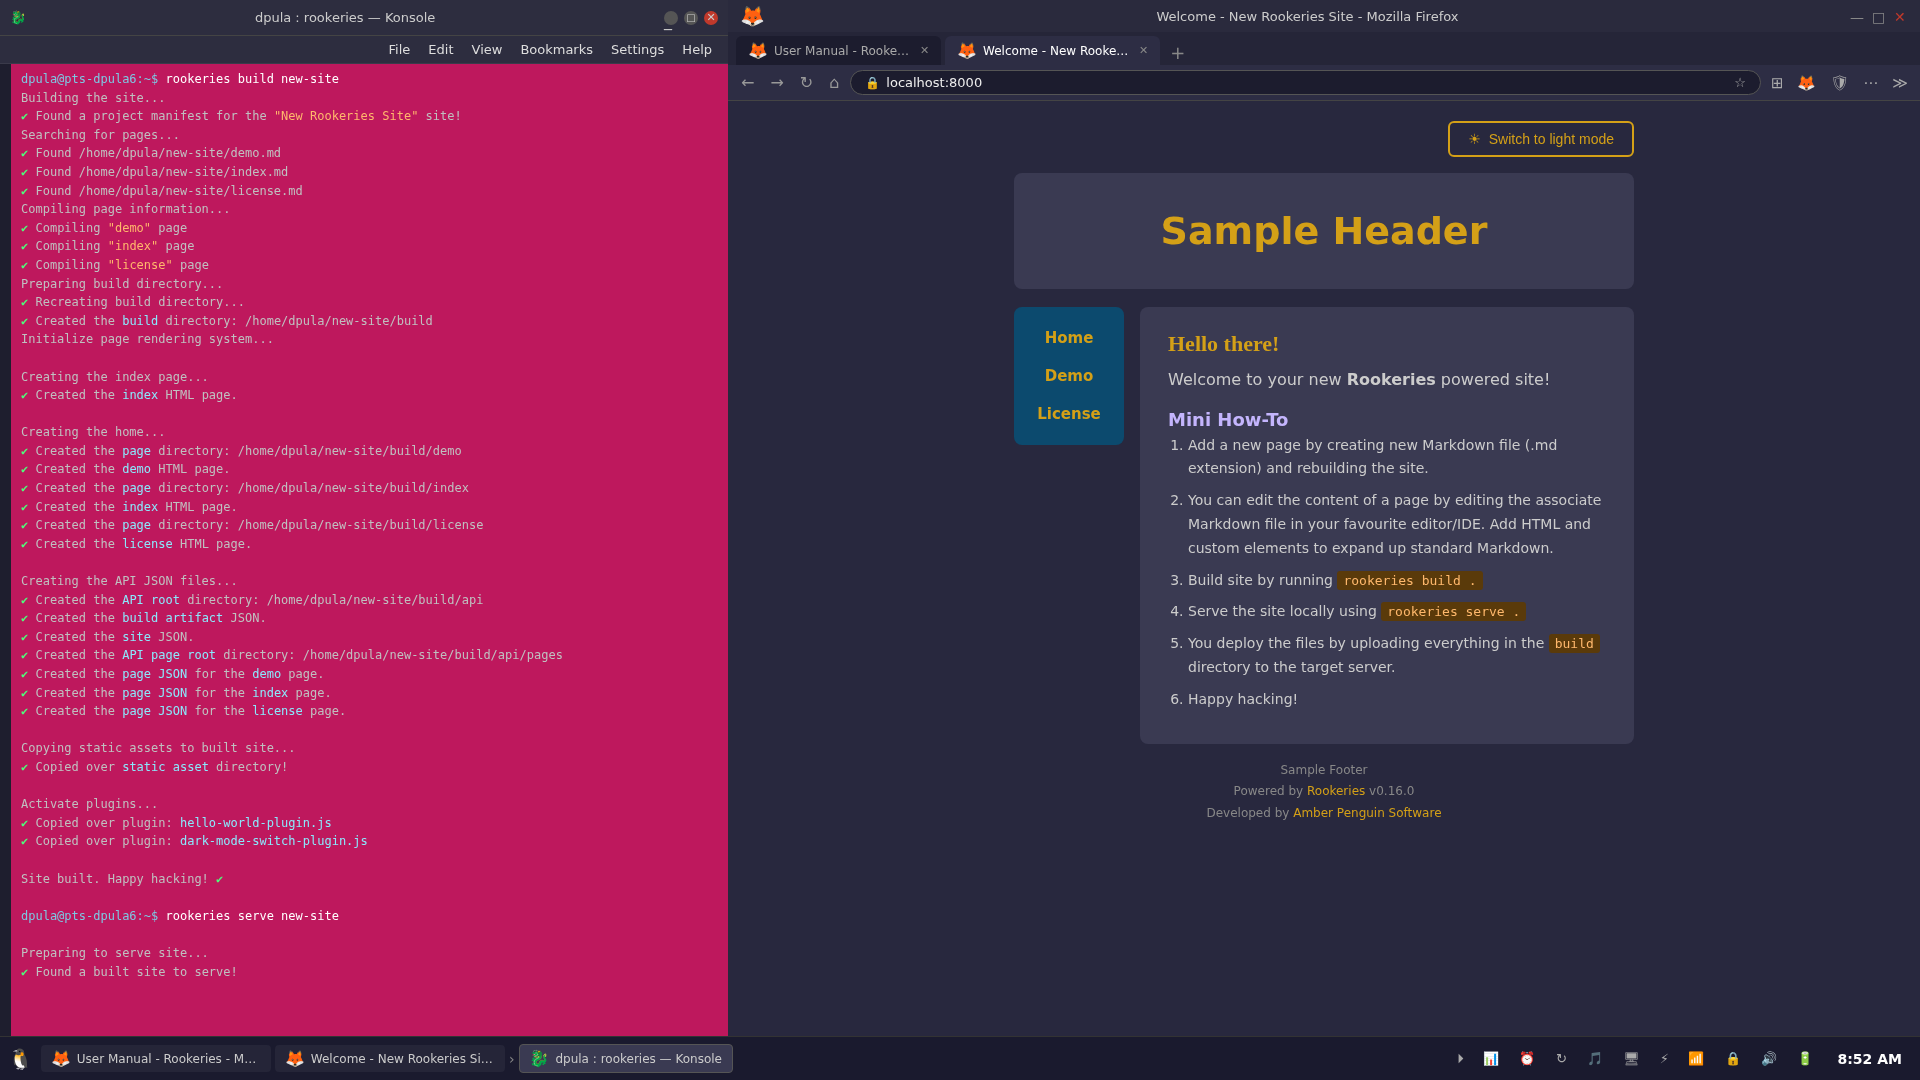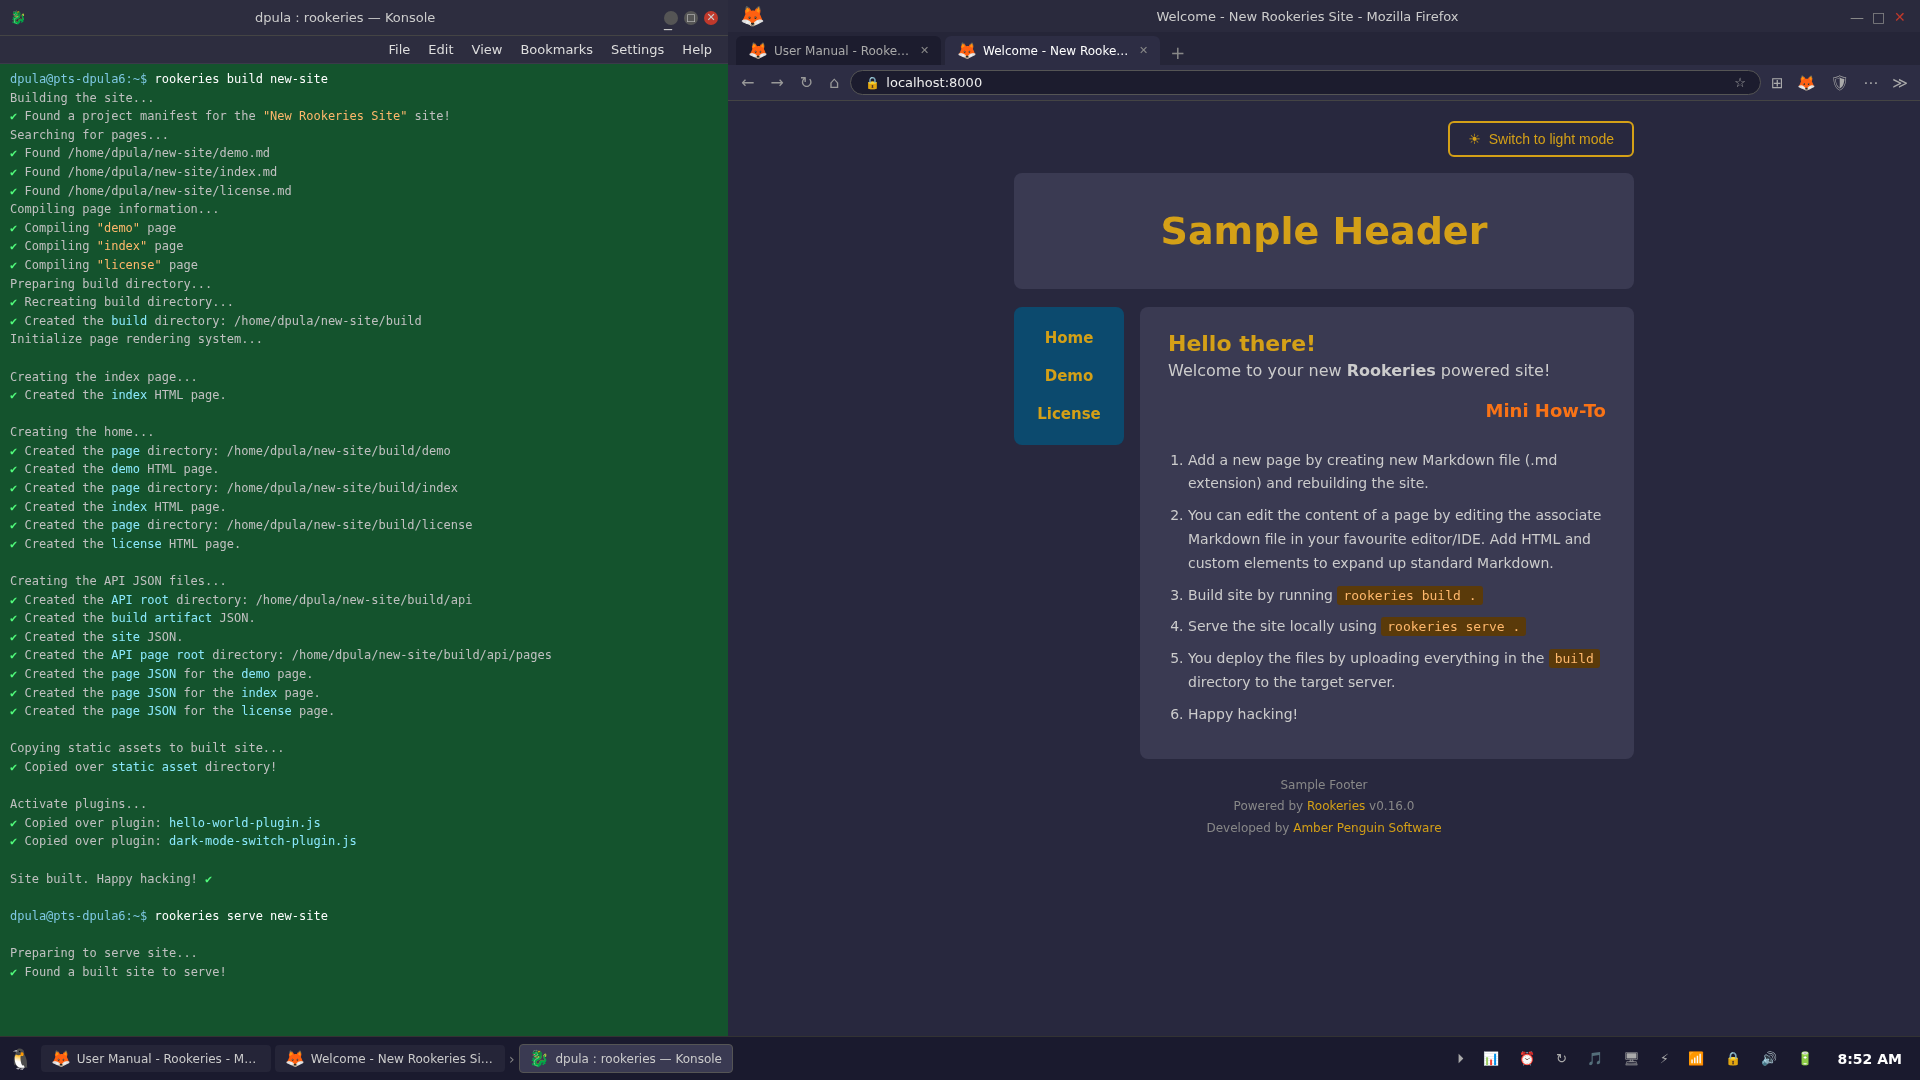--- a/index.html
+++ b/index.html
@@ -57,22 +57,23 @@
       cursor: pointer;
     }
 
     .terminal-content {
       flex: 1;
       padding: 6px 10px;
       font-family: 'DejaVu Sans Mono', 'Courier New', monospace;
       font-size: 12px;
       line-height: 1.55;
       overflow-y: auto;
-      background: #14532d;
+      background: #be185d;
       color: #c0c0c0;
+      margin-left: 11px;
     }
 
     .terminal-content .prompt { color: #7ec8e3; }
     .terminal-content .cmd { color: #ffffff; }
     .terminal-content .section { color: #c0c0c0; }
     .terminal-content .check { color: #50fa7b; }
     .terminal-content .highlight-orange { color: #ffb86c; }
     .terminal-content .highlight-blue { color: #8be9fd; }
 
     .terminal-tabs {
@@ -291,35 +292,35 @@
     .site-main {
       flex: 1;
       background: #3a3a52;
       border-radius: 8px;
       padding: 24px 28px;
     }
 
     .site-main h2 {
       color: #d4a017;
       font-size: 22px;
-      margin-bottom: 2px;
+      margin-bottom: 10px;
+      font-family: Liberation Serif, serif;
     }
 
     .site-main p {
       color: #ccc;
       font-size: 16px;
       margin-bottom: 16px;
       line-height: 1.6;
     }
 
     .site-main h3 {
-      color: #f97316;
+      color: #c4b5fd;
       font-size: 18px;
-      margin-bottom: 28px;
-      text-align: right;
+      margin-bottom: 4px;
     }
 
     .site-main ol {
       color: #ccc;
       font-size: 14px;
       padding-left: 20px;
       line-height: 1.7;
     }
 
     .site-main ol li {

